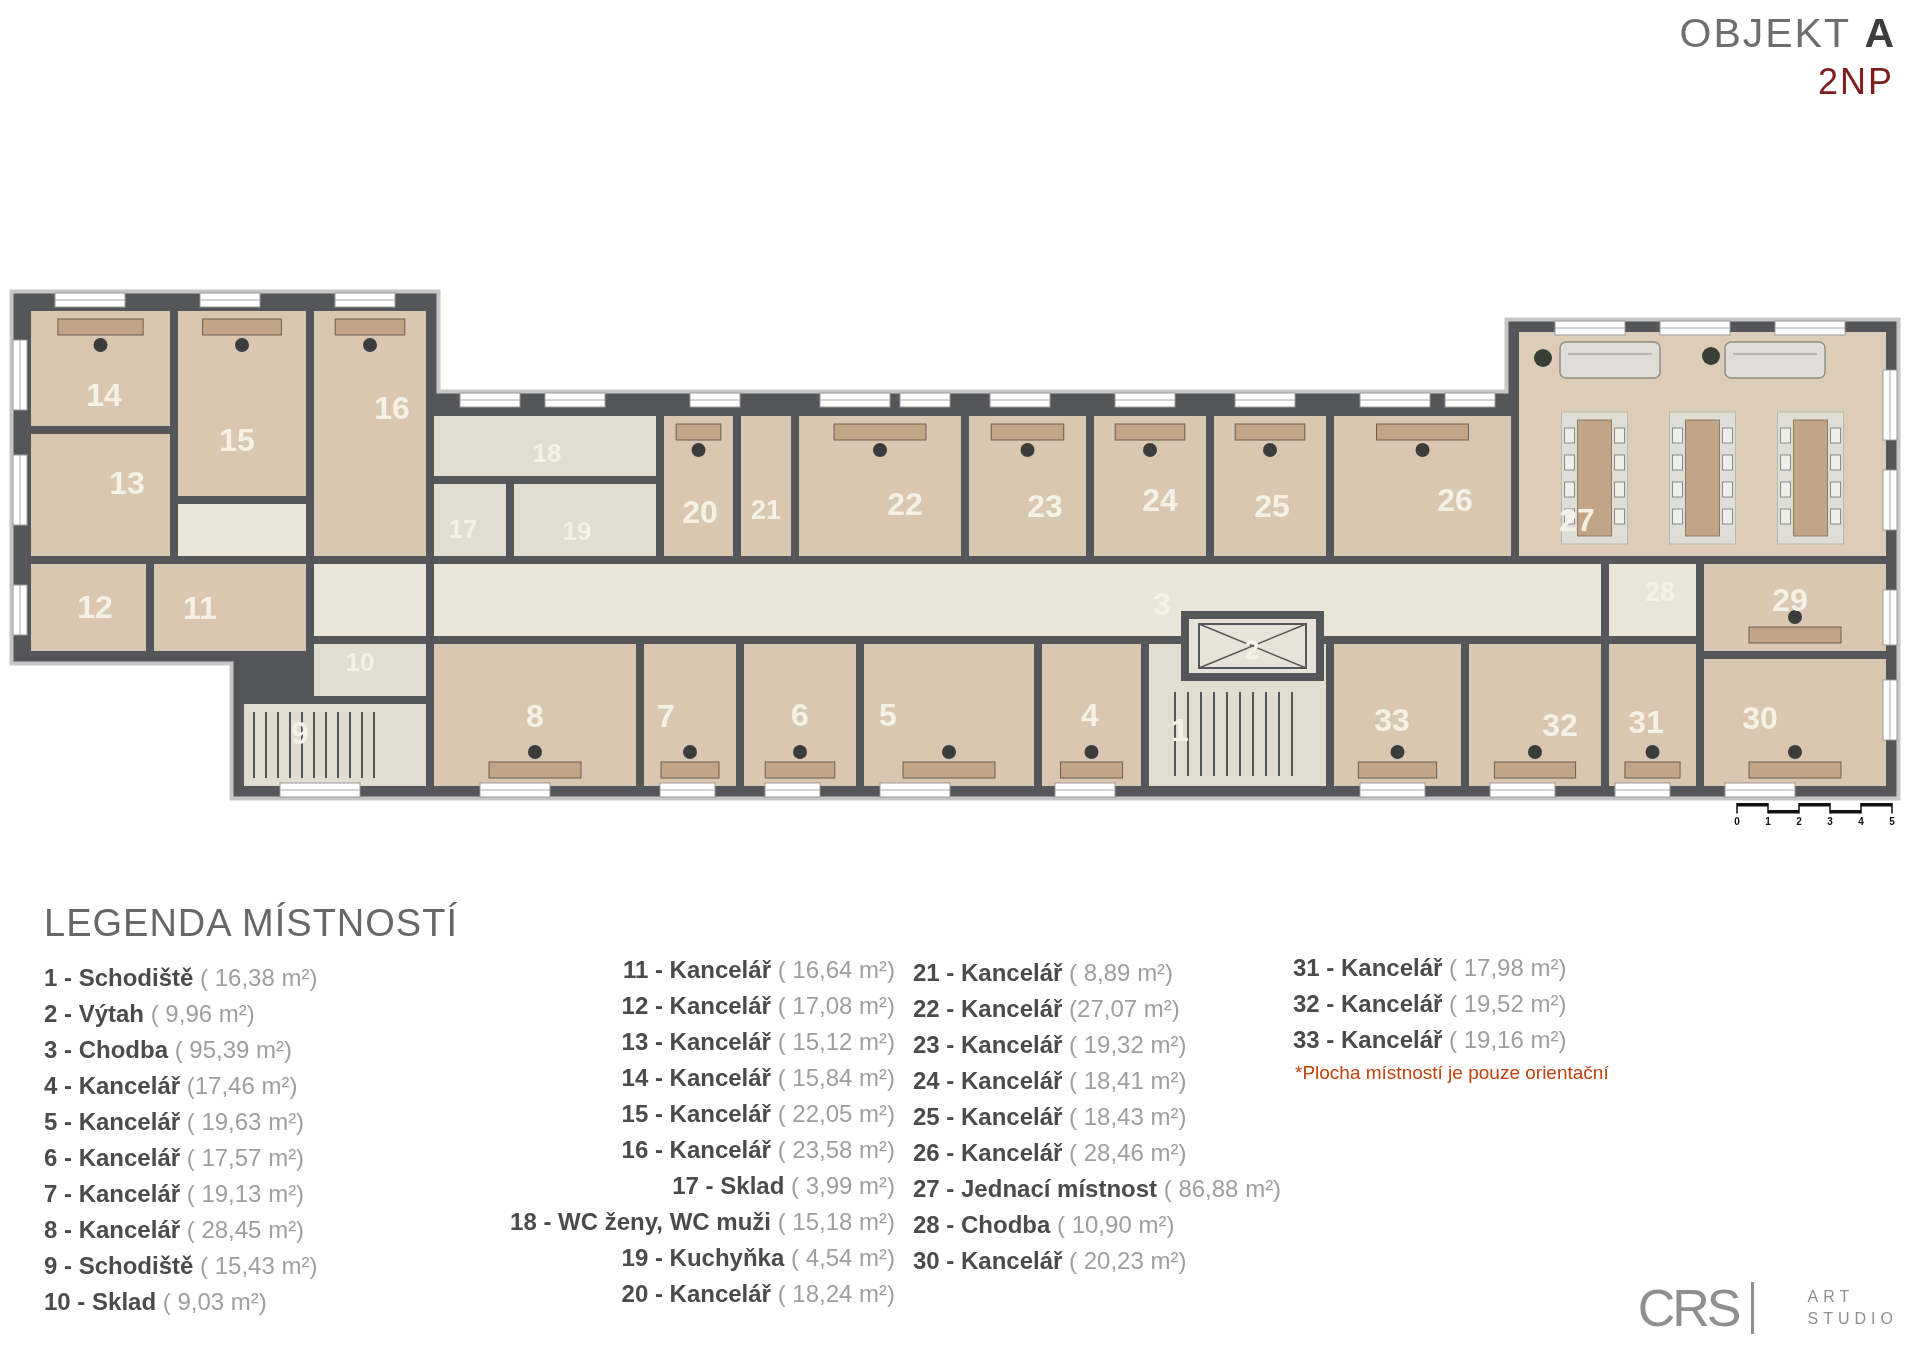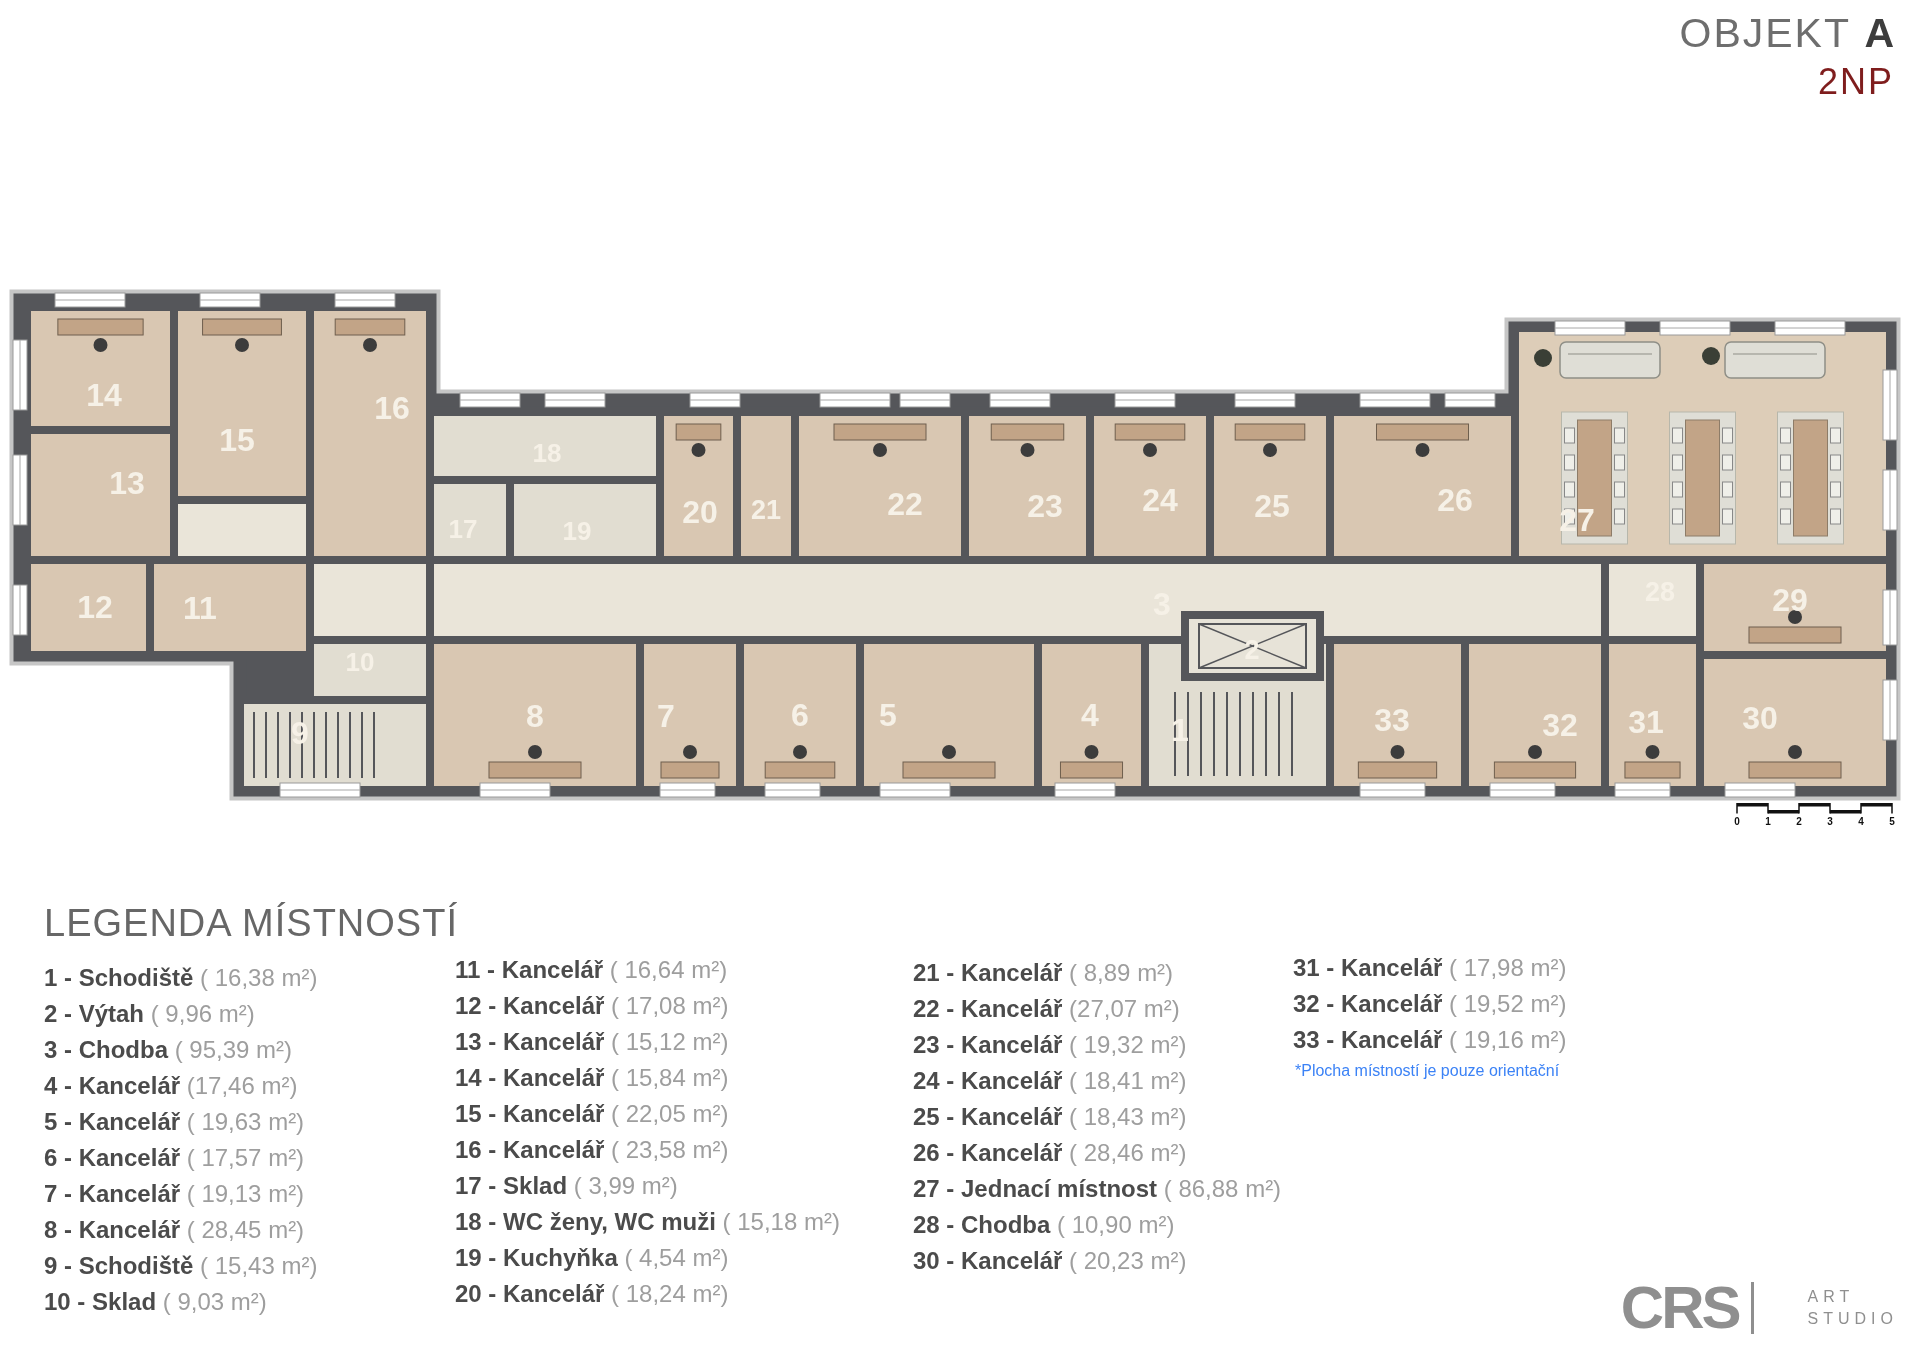--- a/index.html
+++ b/index.html
@@ -16,28 +16,28 @@
   #plan-svg{position:absolute;left:0;top:0;width:1920px;height:845px;}
 
   
   #legend-heading{position:absolute;left:44px;top:902px;font-size:38px;font-weight:200;
      letter-spacing:1px;color:#676767;}
   .lcol{position:absolute;width:440px;}
   .lcol .item{white-space:nowrap;font-size:24px;line-height:36px;color:#4b4b4b;}
   .lcol .item b{font-weight:700;color:#4b4b4b;}
   .lcol .item span{color:#9e9e9e;font-weight:400;}
   #lcol0{left:44px;top:960px;}
-  #lcol1{left:455px;top:952px;}
+  #lcol1{left:455px;top:952px;text-align:right;}
   #lcol2{left:913px;top:955px;}
   #lcol3{left:1293px;top:950px;}
-  #legend-note{position:absolute;left:1295px;top:1062px;font-size:16px;color:#3b82f6;}
+  #legend-note{position:absolute;left:1295px;top:1062px;font-size:19px;color:#c2410c;}
 
   
   #logo{position:absolute;right:22px;top:1282px;display:flex;align-items:center;color:#8f8f8f;}
-  #logo .initials{font-size:60px;font-weight:700;letter-spacing:-3px;line-height:52px;}
+  #logo .initials{font-size:52px;font-weight:400;letter-spacing:-3px;line-height:52px;}
   #logo .bar{width:3px;height:52px;background:#8f8f8f;margin:0 10px 0 12px;}
   #logo .words{display:flex;flex-direction:column;justify-content:center;}
   #logo .words div{font-size:16px;letter-spacing:5px;line-height:22px;font-weight:400;margin-left:44px;}
 </style>
 </head>
 <body>
 
 <div id="page">
 
   <div id="title">

